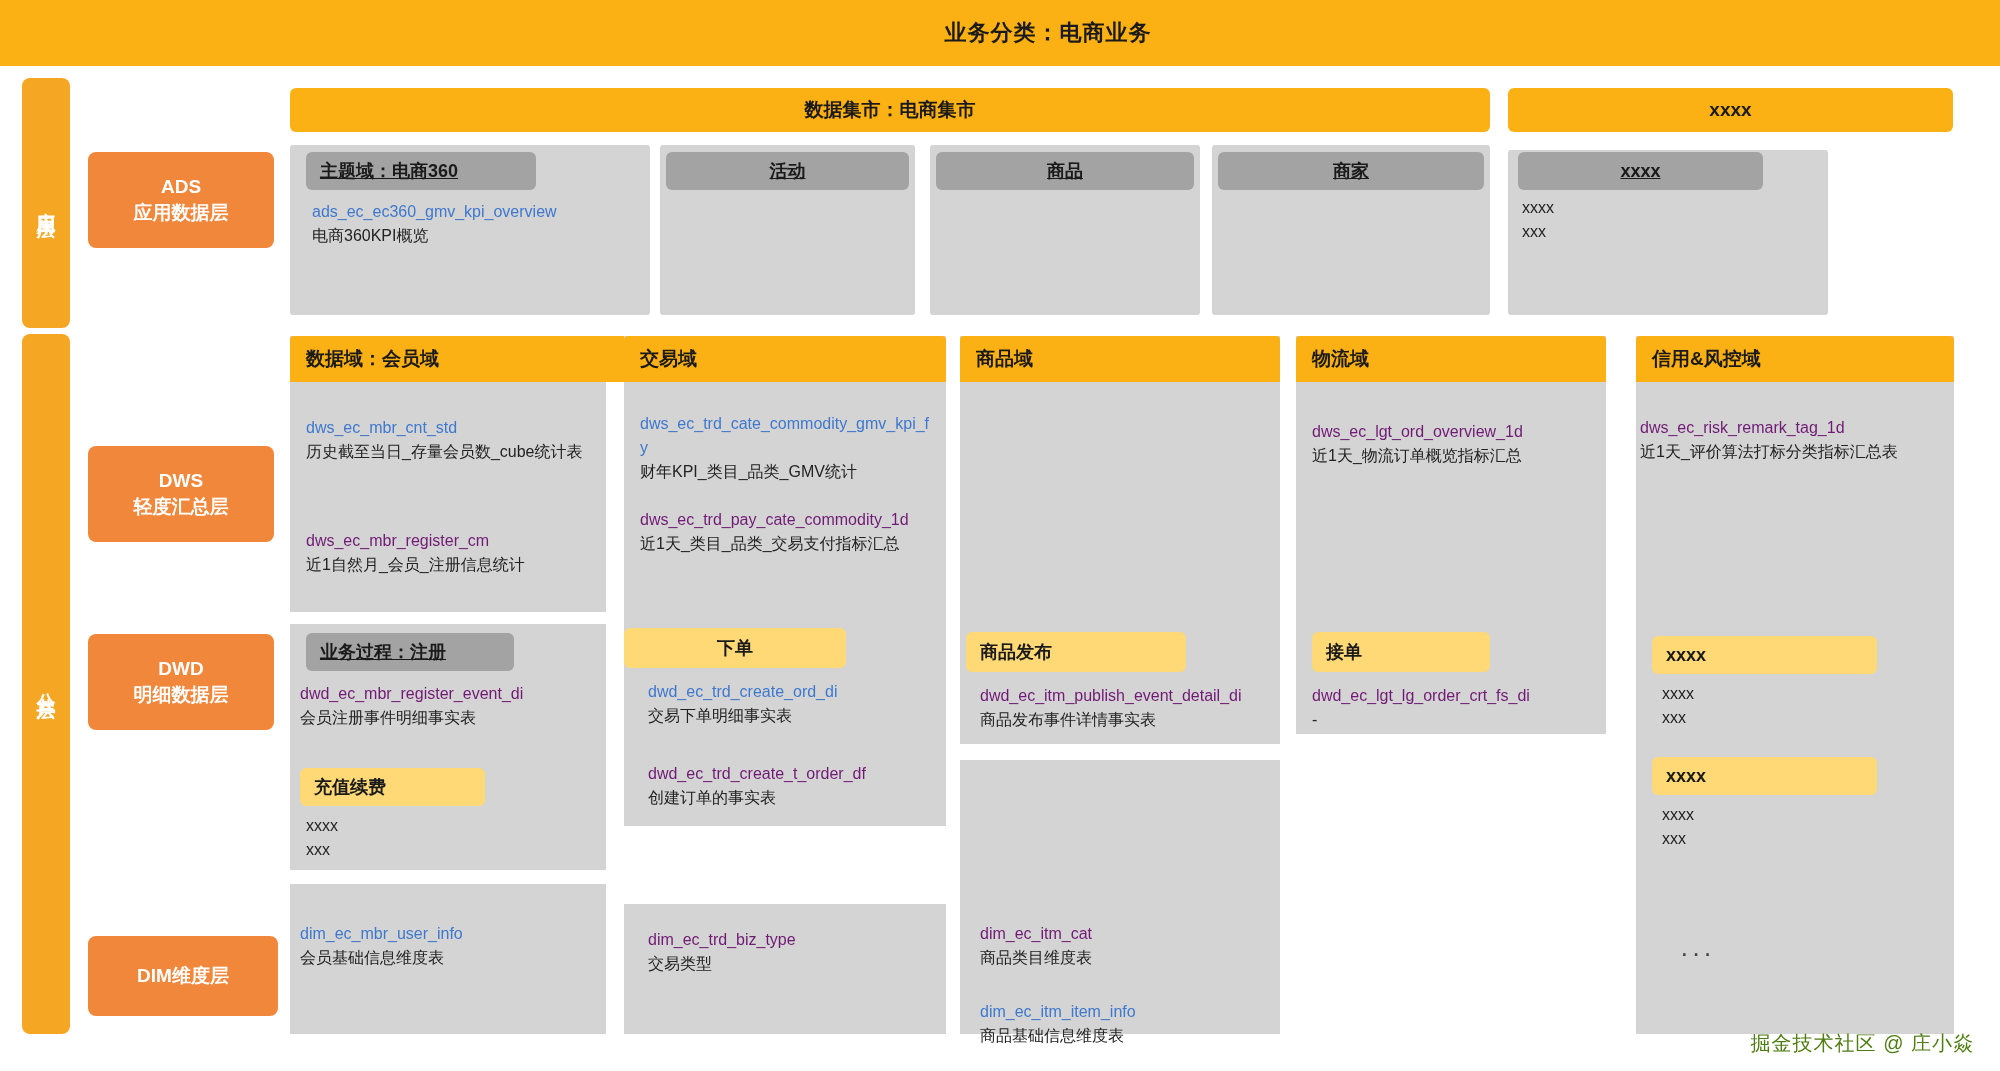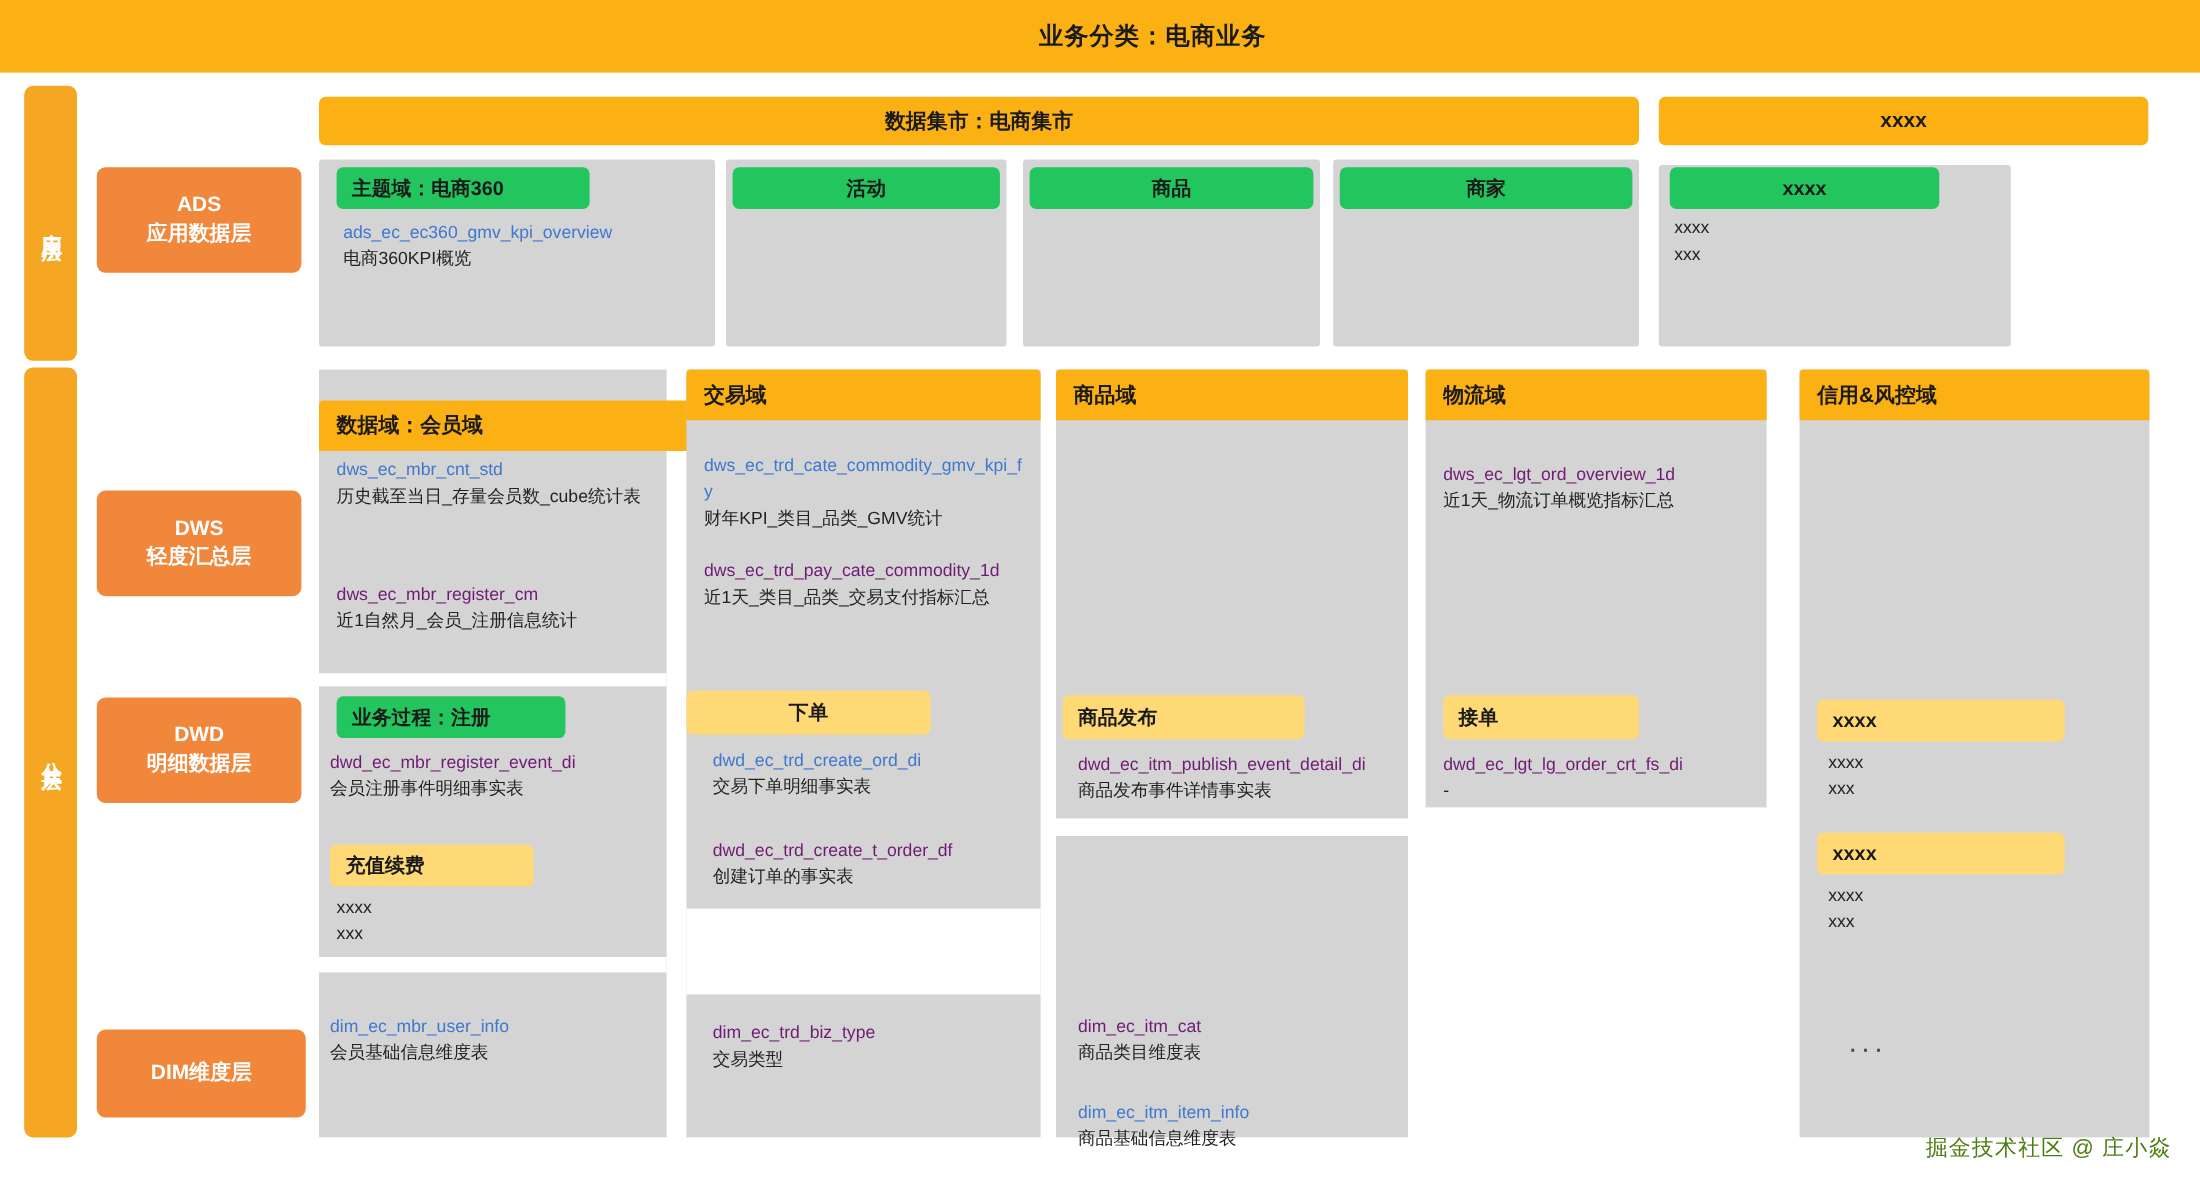--- a/index.html
+++ b/index.html
@@ -56,21 +56,21 @@
   #mart-ec{left:290px;top:88px;width:1200px;height:44px;}
   #mart-xxxx{left:1508px;top:88px;width:445px;height:44px;}
 
   .panel{position:absolute;background:#D4D4D4;border-radius:3px;}
   .subhead{
     position:absolute;border-radius:6px;
     display:flex;align-items:center;
     font-size:18px;font-weight:bold;color:#1a1a1a;
     padding-left:14px;box-sizing:border-box;
   }
-  .subhead.orange{background:#22c55e;}
+  .subhead.orange{background:#a3a3a3;text-decoration:underline;}
   .subhead.center{justify-content:center;padding-left:0;}
   .subhead.lightyellow{background:#FFD976;font-weight:bold;}
 
   .tblk{position:absolute;font-size:16px;line-height:1.5;}
   .tblk .tname{color:#3E78CF;word-break:break-all;}
   .tblk .tname.plain{color:#701a75;}
   .tblk .tdesc{color:#222;}
 
   
   #ads-p1{left:290px;top:145px;width:360px;height:170px;}
@@ -153,21 +153,21 @@
   <div class="subhead orange center" id="ads-h4">商家</div>
 
   <div class="panel" id="ads-p5"></div>
   <div class="subhead orange center" id="ads-h5">xxxx</div>
   <div class="tblk" id="ads-t5">
     <div>xxxx</div>
     <div>xxx</div>
   </div>
 
   <div class="col-body" style="left:290px;top:336px;width:316px;height:698px;"></div>
-  <div class="col-head" style="left:290px;top:336px;width:355px;height:46px;margin-top:28px;">数据域：会员域</div>
+  <div class="col-head" style="left:290px;top:336px;width:355px;height:46px;">数据域：会员域</div>
   <div class="tblk" style="left:306px;top:416px;width:290px;">
     <div class="tname">dws_ec_mbr_cnt_std</div>
     <div class="tdesc">历史截至当日_存量会员数_cube统计表</div>
   </div>
   <div class="tblk" style="left:306px;top:529px;width:290px;">
     <div class="tname plain">dws_ec_mbr_register_cm</div>
     <div class="tdesc">近1自然月_会员_注册信息统计</div>
   </div>
   <div class="col-body white" style="left:290px;top:612px;width:316px;height:12px;"></div>
   <div class="subhead orange" style="left:306px;top:633px;width:208px;height:38px;">业务过程：注册</div>
@@ -235,20 +235,24 @@
     <div class="tdesc">近1天_物流订单概览指标汇总</div>
   </div>
   <div class="subhead lightyellow" style="left:1312px;top:632px;width:178px;height:40px;">接单</div>
   <div class="tblk" style="left:1312px;top:684px;width:290px;">
     <div class="tname plain">dwd_ec_lgt_lg_order_crt_fs_di</div>
     <div class="tdesc">-</div>
   </div>
 
   <div class="col-body" style="left:1636px;top:336px;width:318px;height:698px;"></div>
   <div class="col-head" style="left:1636px;top:336px;width:318px;height:46px;">信用&amp;风控域</div>
+  <div class="tblk" style="left:1640px;top:416px;width:300px;">
+    <div class="tname plain">dws_ec_risk_remark_tag_1d</div>
+    <div class="tdesc">近1天_评价算法打标分类指标汇总表</div>
+  </div>
   <div class="subhead lightyellow" style="left:1652px;top:636px;width:225px;height:38px;">xxxx</div>
   <div class="tblk" style="left:1662px;top:682px;width:280px;">
     <div>xxxx</div>
     <div>xxx</div>
   </div>
   <div class="subhead lightyellow" style="left:1652px;top:757px;width:225px;height:38px;">xxxx</div>
   <div class="tblk" style="left:1662px;top:803px;width:280px;">
     <div>xxxx</div>
     <div>xxx</div>
   </div>

